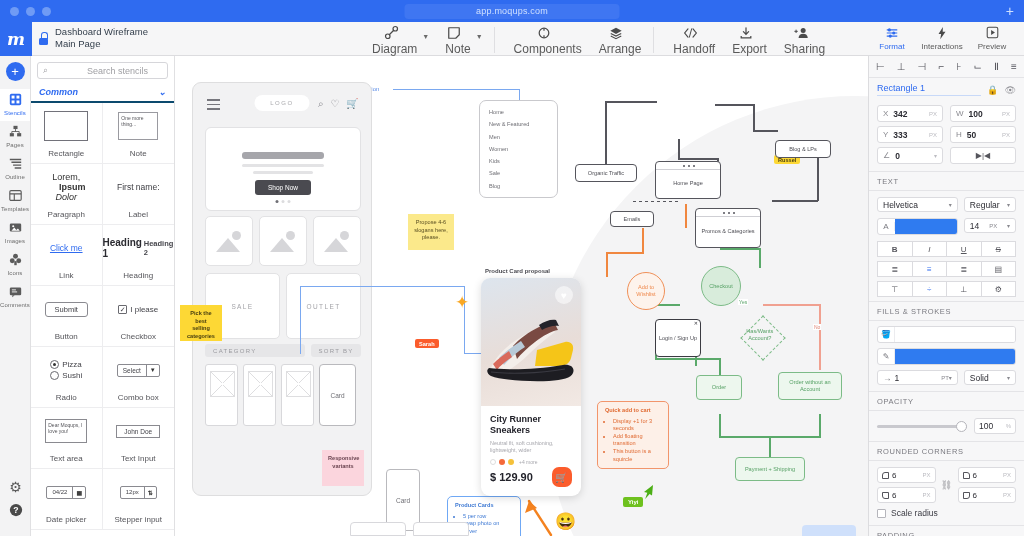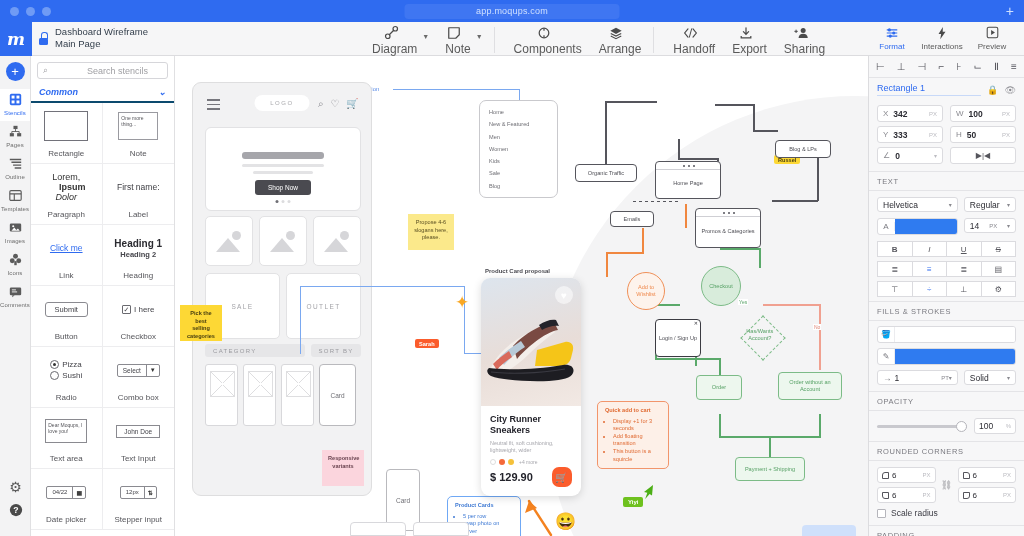--- a/index.html
+++ b/index.html
@@ -506,38 +506,38 @@
         <div class="cname">Label</div>
       </div>
 
       <div class="cell">
         <div class="art">
             <span class="lnk">Click me</span>
           </div>
         <div class="cname">Link</div>
       </div>
       <div class="cell">
-        <div class="art" style="flex-direction:column;gap:1px">
+        <div class="art" style="flex-direction:row;gap:1px">
           <span class="hd1">Heading 1</span>
           <span class="hd2">Heading 2</span>
         </div>
         <div class="cname">Heading</div>
       </div>
 
       <div class="cell">
         <div class="art">
             <span class="btnst">Submit</span>
           </div>
         <div class="cname">Button</div>
       </div>
       <div class="cell">
         <div class="art">
             <span class="chk">
           <span class="chkbox">✓</span>
-          <span>I here</span>
+          <span>I please</span>
             </span>
           </div>
         <div class="cname">Checkbox</div>
       </div>
 
       <div class="cell">
         <div class="art">
             <span class="radio">
           <div>
                 <span class="rdot on"></span>

